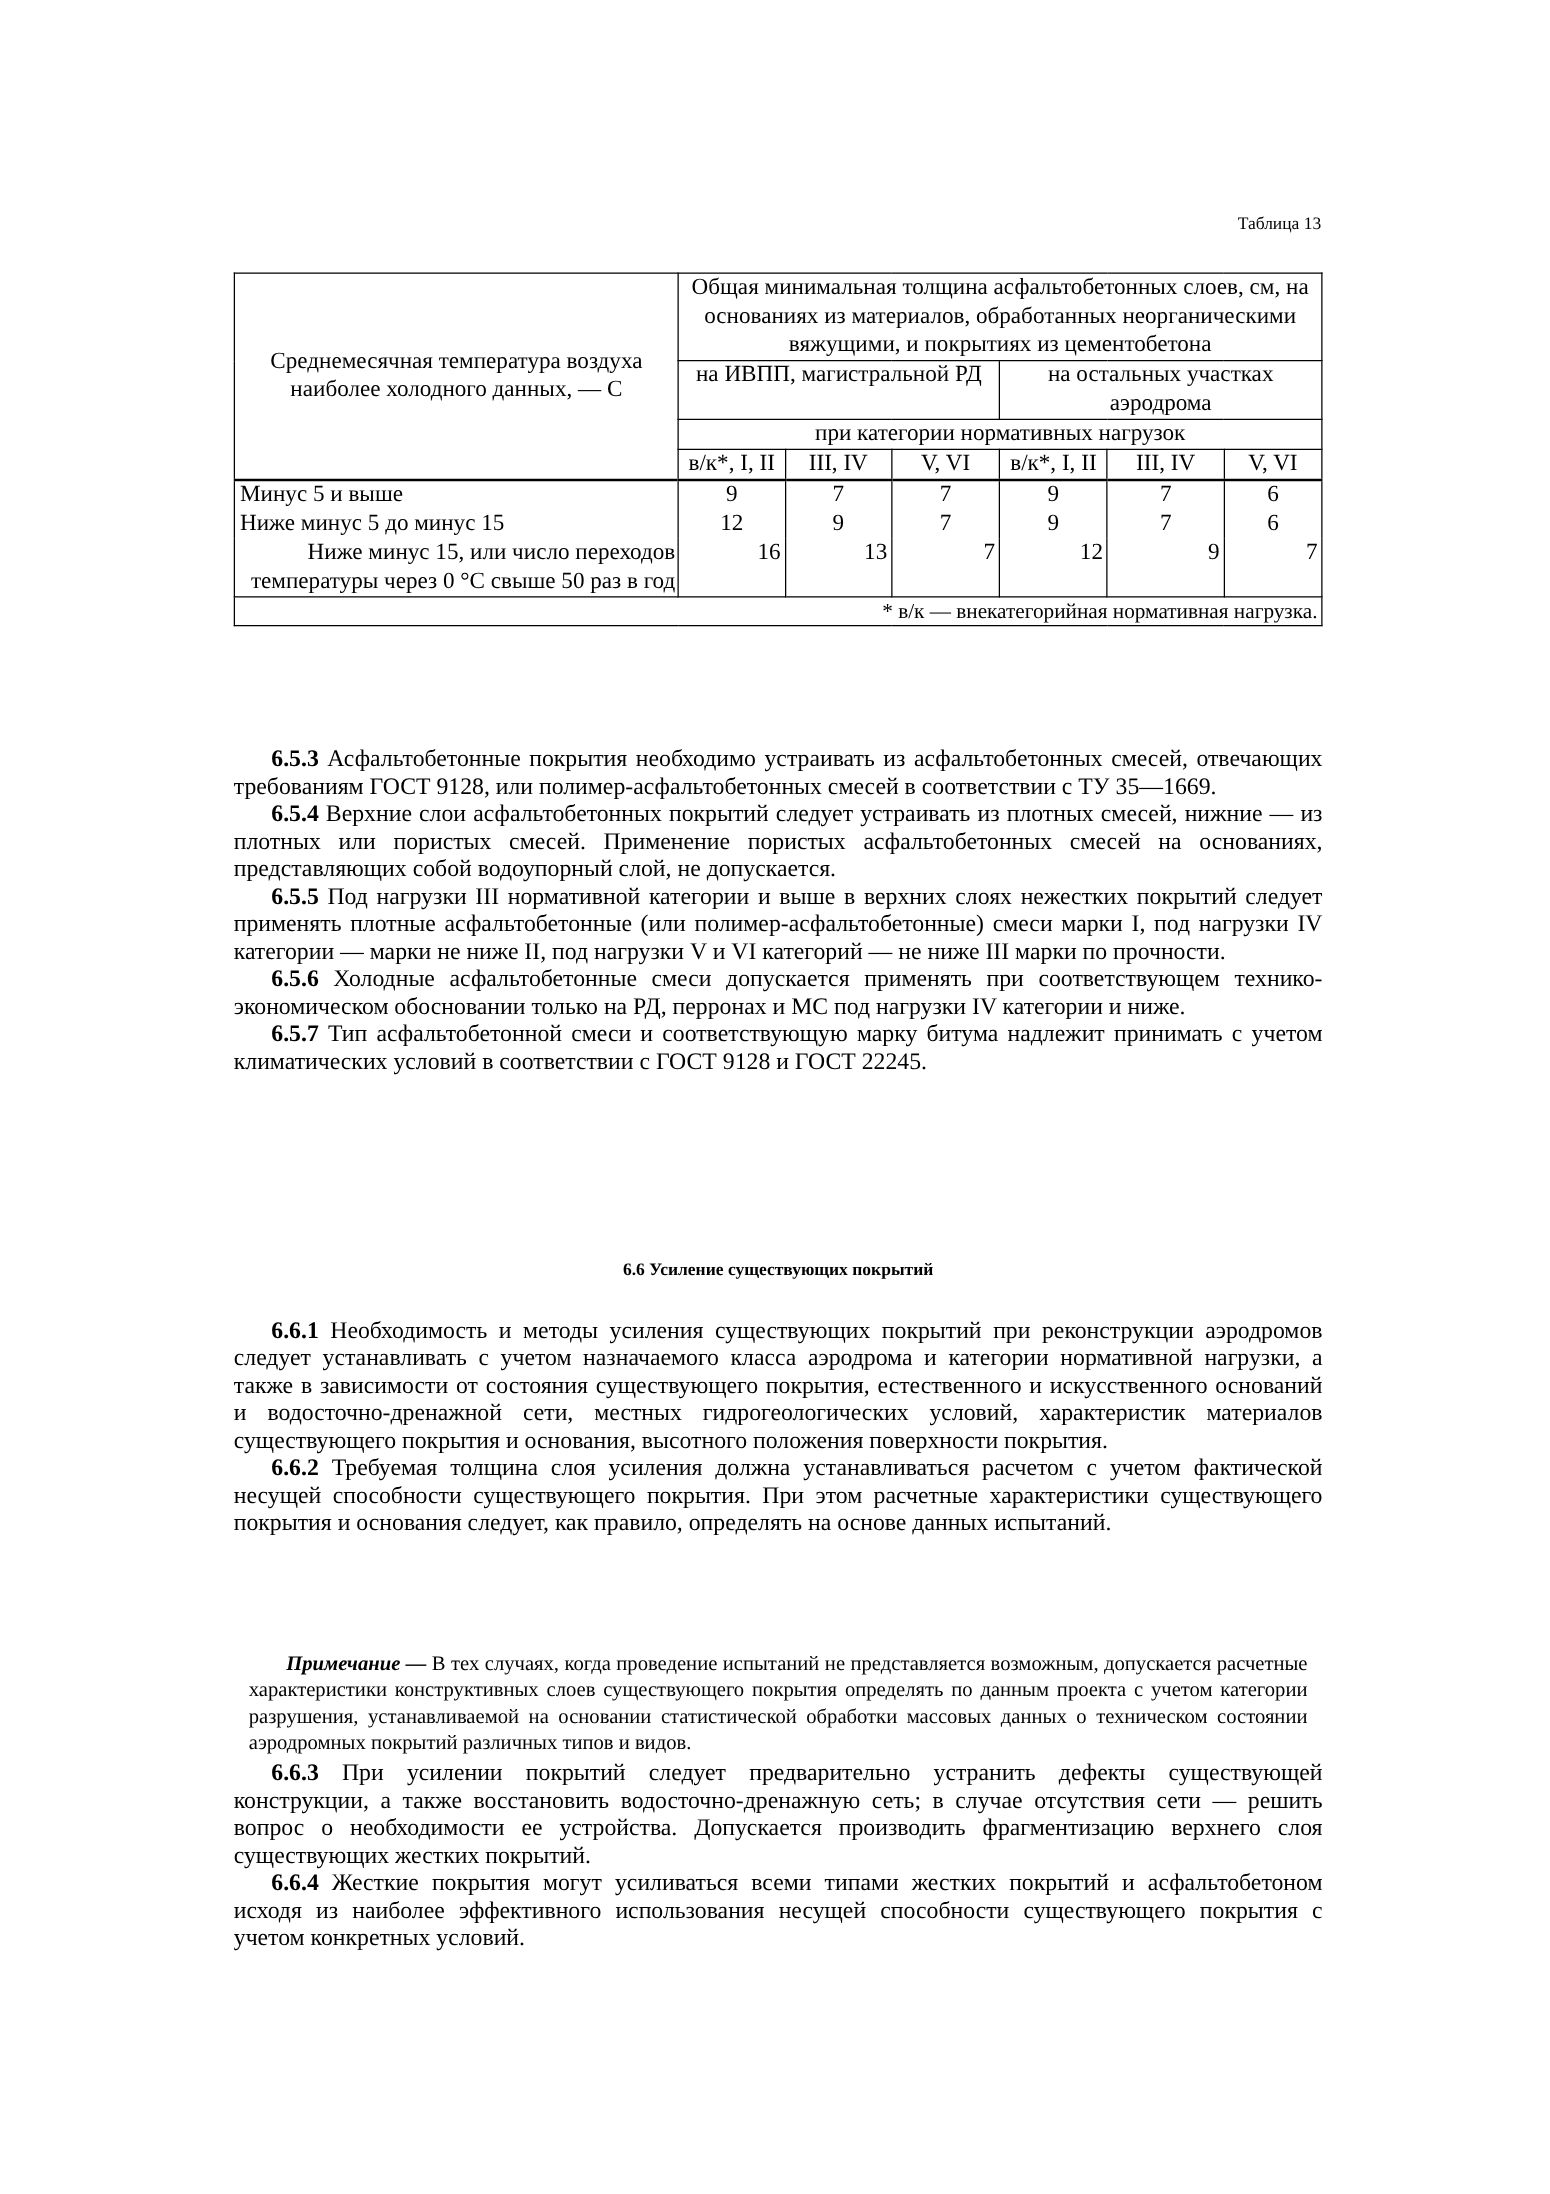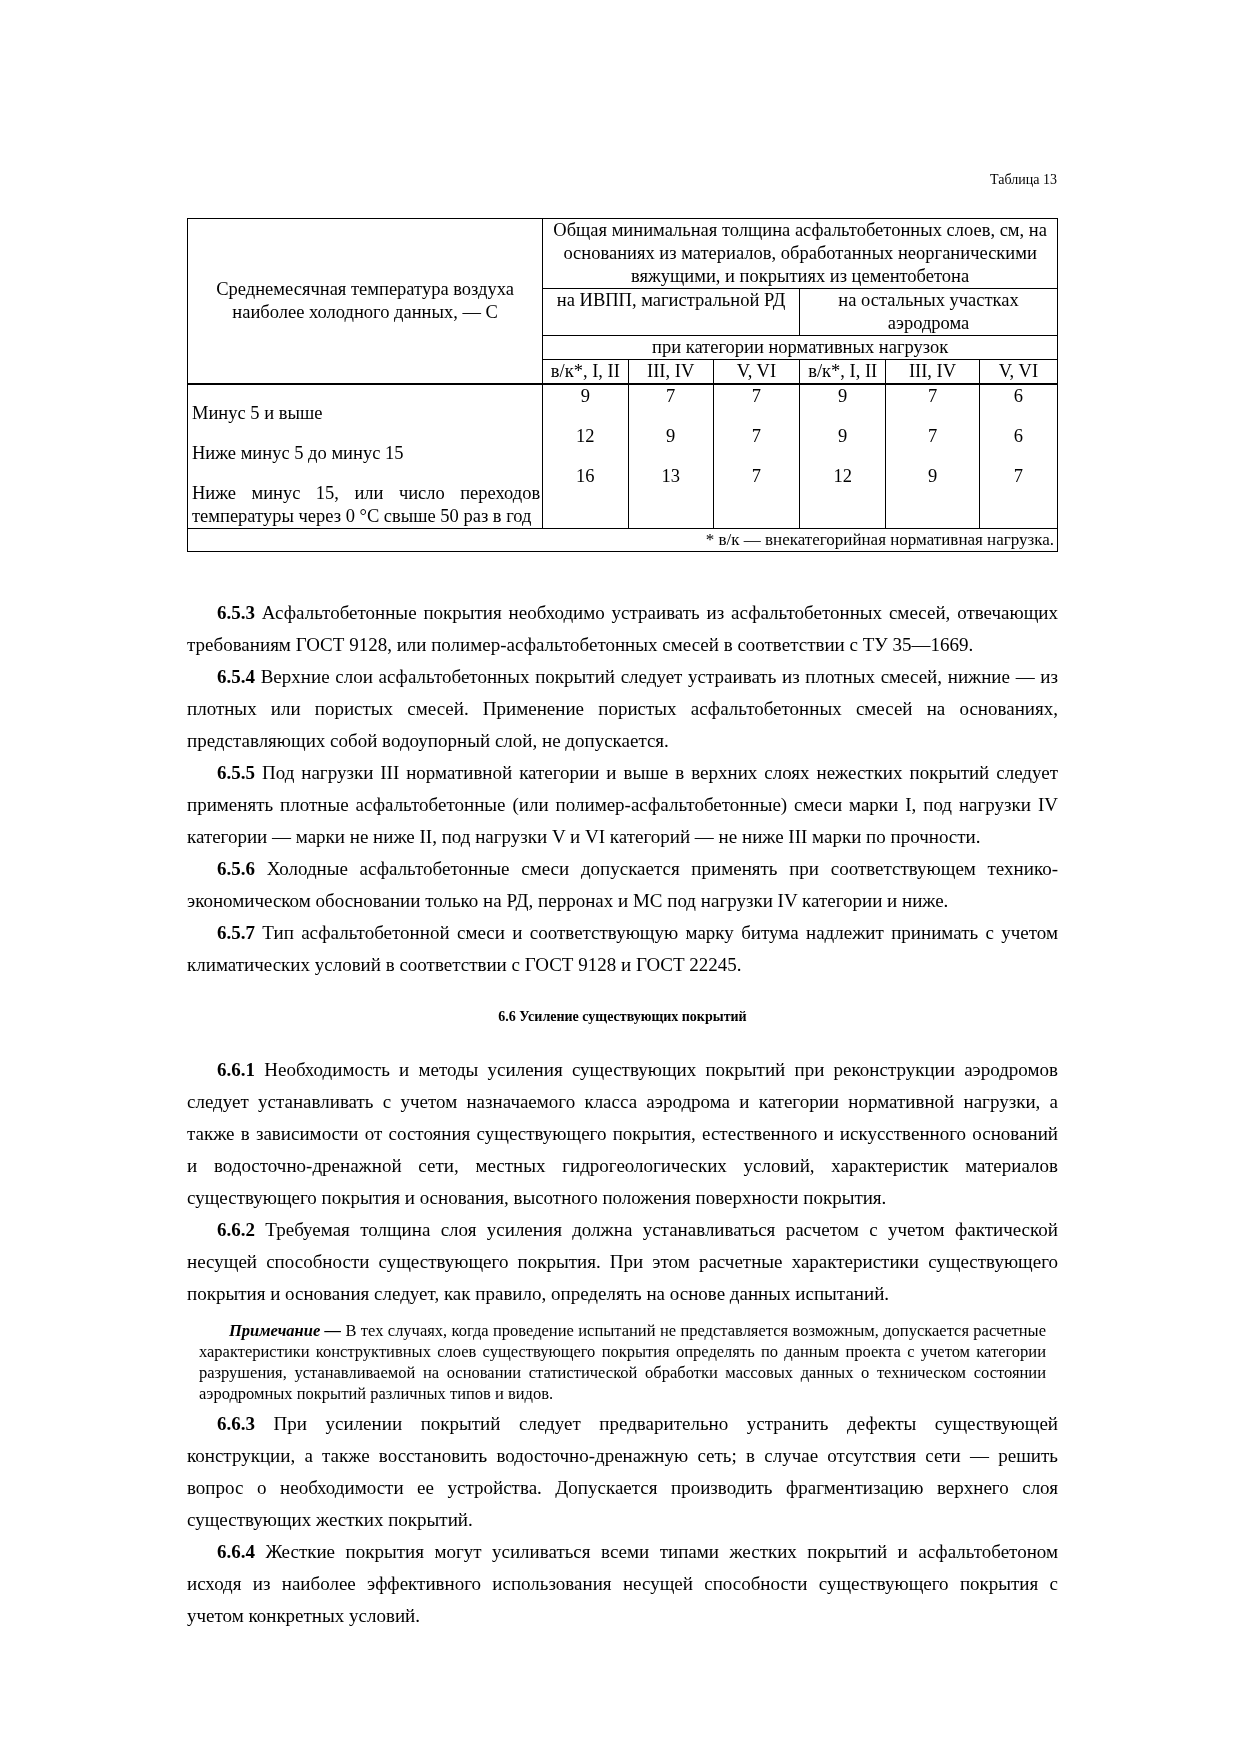--- a/index.html
+++ b/index.html
@@ -13,30 +13,30 @@
   table.t13 {
     position: absolute; left: 187px; top: 218px; width: 871px;
     border-collapse: collapse; font-size: 18.5px; line-height: 23px;
   }
   table.t13 td {
     border: 1.6px solid #000; vertical-align: top; text-align: center; padding: 0 3px;
   }
   table.t13 td.head-left { vertical-align: middle; }
   table.t13 tr.hdr-row td { border-bottom: 2.2px solid #000; }
   table.t13 td.rowlabel {
-    text-align: justify; padding: 17px 2px 0 4px; border-top: none; border-bottom: none;
+    text-align: justify; padding: 0 2px 0 4px; border-top: none; border-bottom: none;
   }
   table.t13 tr.data td { border-top: none; border-bottom: none; }
   table.t13 tr.data.first td { border-top: 2.2px solid #000; }
-  table.t13 tr.data.last td { border-bottom: 1.6px solid #000; }
+  table.t13 tr.data.last td { border-bottom: 1.6px solid #000; text-align: right; }
   table.t13 td.footnote {
     text-align: right; padding-left: 28px; font-size: 17px; line-height: 22px;
   }
   .body-text {
-    position: absolute; left: 187px; width: 871px; font-size: 19px; line-height: 32px;
+    position: absolute; left: 187px; width: 871px; font-size: 19px; line-height: 22px;
     text-align: justify;
   }
   .body-text p { margin: 0; text-indent: 30px; }
   .body-text b { font-weight: bold; }
   .section-heading {
     position: absolute; left: 187px; width: 871px; top: 1009px; text-align: center;
     font-weight: bold; font-size: 14px;
   }
   .note {
     position: absolute; left: 187px; width: 871px; top: 1308px; font-size: 16.5px;

